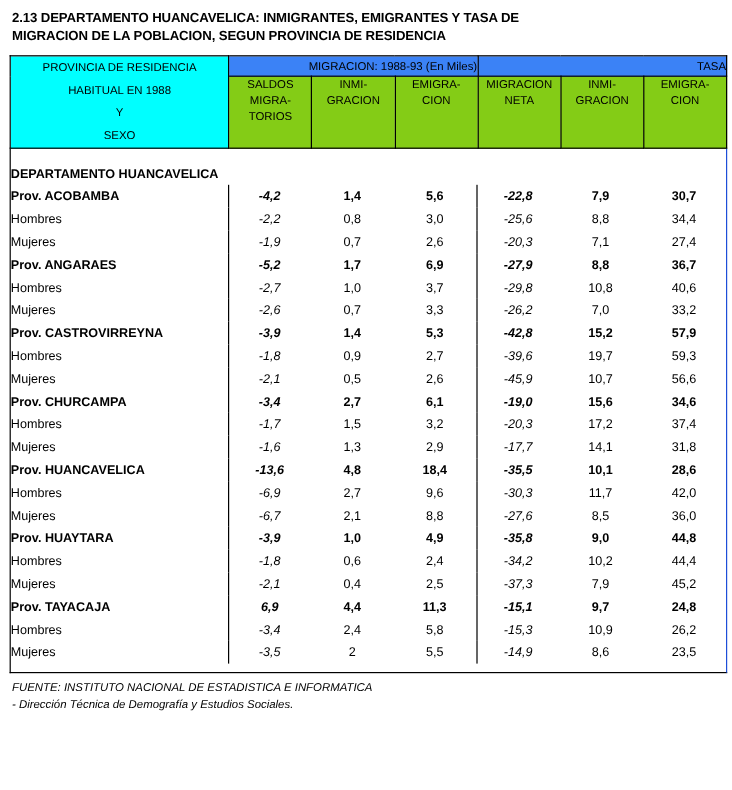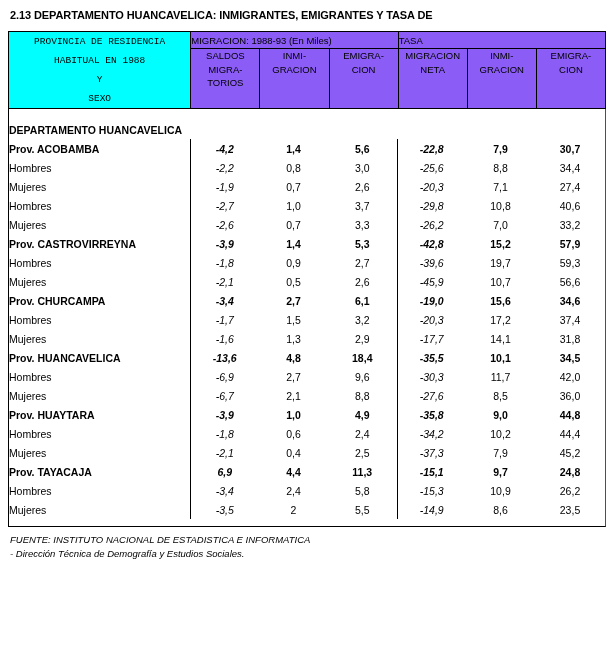--- a/index.html
+++ b/index.html
@@ -43,31 +43,30 @@
     font-weight: normal;
   }
   .hdr-left {
     background: #00ffff;
     font-weight: bold;
     font-size: 9.5px;
     text-align: center;
     vertical-align: top;
     padding: 5px 2px 3px 2px;
     line-height: 19px;
-    font-family: Liberation Mono, monospace;
   }
   .hdr-group {
-    background: #8b5cf6;
+    background: #3b82f6;
     font-weight: bold;
     font-size: 9.5px;
-    text-align: left;
+    text-align: right;
     padding: 4px 2px;
   }
   .hdr-sub {
-    background: #8b5cf6;
+    background: #84cc16;
     font-weight: bold;
     font-size: 9.5px;
     text-align: center;
     vertical-align: top;
     padding: 4px 1px 6px 1px;
     line-height: 13.5px;
     margin-top: 12px;
   }
   .hdr-sub span { display: block; }
 
@@ -117,20 +116,21 @@
   }
   .source div { white-space: nowrap; }
 </style>
 </head>
 <body>
 
 <div class="page">
 
   <div class="doc-title">
     <div>2.13 DEPARTAMENTO HUANCAVELICA: INMIGRANTES, EMIGRANTES Y TASA DE</div>
+    <div>MIGRACION DE LA POBLACION, SEGUN PROVINCIA DE RESIDENCIA</div>
   </div>
 
   <table class="main">
     <colgroup>
       <col style="width:182px">
       <col style="width:69px">
       <col style="width:69px">
       <col style="width:69px">
       <col style="width:69px">
       <col style="width:69px">
@@ -215,20 +215,29 @@
           </tr>
           <tr class="sex">
             <td class="label">Mujeres</td>
             <td class="num col-sep">-1,9</td>
             <td class="num">0,7</td>
             <td class="num">2,6</td>
             <td class="num col-sep">-20,3</td>
             <td class="num">7,1</td>
             <td class="num">27,4</td>
           </tr>
+          <tr class="prov">
+            <td class="label">Prov. ANGARAES</td>
+            <td class="num col-sep">-5,2</td>
+            <td class="num">1,7</td>
+            <td class="num">6,9</td>
+            <td class="num col-sep">-27,9</td>
+            <td class="num">8,8</td>
+            <td class="num">36,7</td>
+          </tr>
           <tr class="sex">
             <td class="label">Hombres</td>
             <td class="num col-sep">-2,7</td>
             <td class="num">1,0</td>
             <td class="num">3,7</td>
             <td class="num col-sep">-29,8</td>
             <td class="num">10,8</td>
             <td class="num">40,6</td>
           </tr>
           <tr class="sex">
@@ -294,21 +303,21 @@
             <td class="num">14,1</td>
             <td class="num">31,8</td>
           </tr>
           <tr class="prov">
             <td class="label">Prov. HUANCAVELICA</td>
             <td class="num col-sep">-13,6</td>
             <td class="num">4,8</td>
             <td class="num">18,4</td>
             <td class="num col-sep">-35,5</td>
             <td class="num">10,1</td>
-            <td class="num">34,5</td>
+            <td class="num">28,6</td>
           </tr>
           <tr class="sex">
             <td class="label">Hombres</td>
             <td class="num col-sep">-6,9</td>
             <td class="num">2,7</td>
             <td class="num">9,6</td>
             <td class="num col-sep">-30,3</td>
             <td class="num">11,7</td>
             <td class="num">42,0</td>
           </tr>

